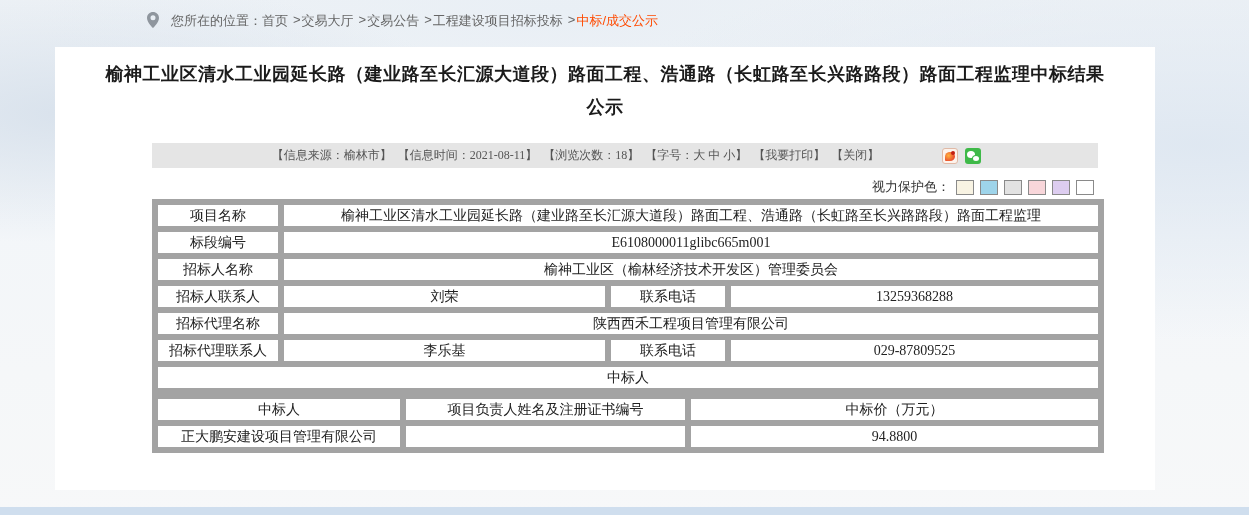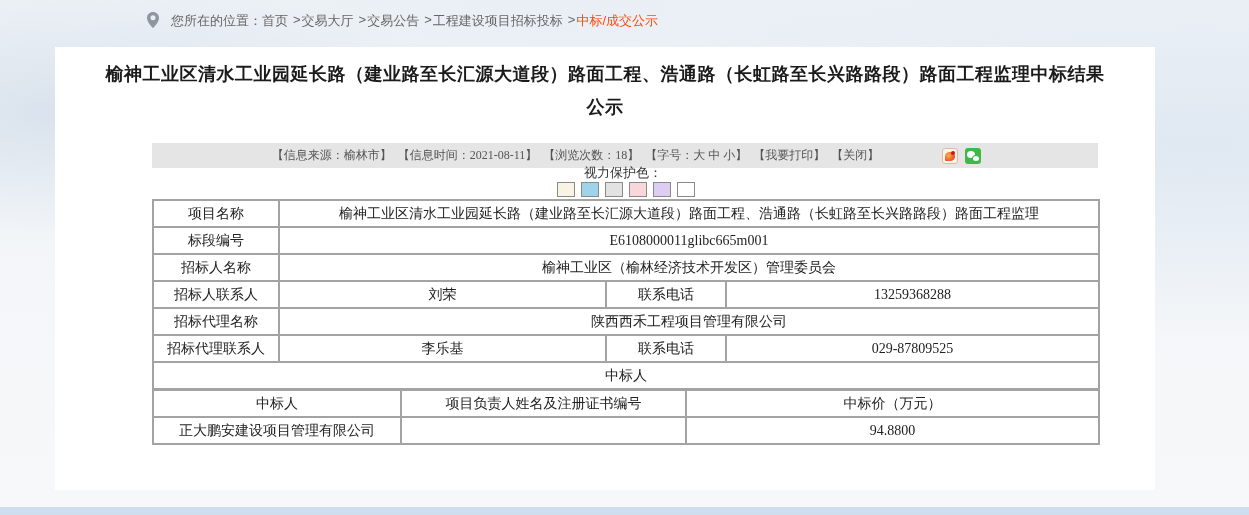--- a/index.html
+++ b/index.html
@@ -37,28 +37,28 @@
   .icon-weibo { width:16px; height:16px; border:1px solid #e0b9a6; border-radius:3px; background:#fdf3ec; position:relative; cursor:pointer; }
   .icon-weibo::before { content:""; position:absolute; left:2px; top:3px; width:10px; height:9px;
     border-radius:50% 50% 50% 10%; background:radial-gradient(circle at 35% 40%, #ffb03b 0%, #e8472e 75%); }
   .icon-weibo::after { content:""; position:absolute; right:2px; top:2px; width:4px; height:4px; border-radius:50%; background:#c21f12; }
   .icon-wechat { width:16px; height:16px; border-radius:3px; background:#3eb948; position:relative; cursor:pointer; }
   .icon-wechat::before { content:""; position:absolute; left:2px; top:3px; width:8px; height:7px; border-radius:50%; background:#fff; }
   .icon-wechat::after { content:""; position:absolute; right:2px; bottom:3px; width:6px; height:5px; border-radius:50%; background:#fff; box-shadow:0 0 0 1px #3eb948; }
 
   
   .eye-row { position:absolute; top:130px; left:97px; width:942px; height:20px;
-    display:flex; align-items:center; justify-content:flex-end; font-size:13px; color:#333;flex-direction:column; }
+    display:flex; align-items:center; justify-content:flex-end; font-size:13px; color:#333; }
   .eye-row .swatch { width:18px; height:15px; border:1px solid #8a8a8a; margin-left:6px; cursor:pointer; }
 
   
   .tables { position:absolute; top:152px; left:97px; width:946px;
     font-family:"Liberation Serif","DejaVu Serif",serif; font-size:14px; color:#222; }
   table { border-collapse:collapse; width:946px; table-layout:fixed; }
-  td, th { border:2px solid #a3a3a3; height:27px; text-align:center; padding:0 6px;
+  td, th { border:6px solid #a3a3a3; height:27px; text-align:center; padding:0 6px;
     overflow:hidden; white-space:nowrap; font-weight:normal; }
   .winner-table { margin-top:-1px; }
 </style>
 </head>
 <body>
 
 <div class="stage">
 
   <div class="breadcrumb">
     <span class="pin">

